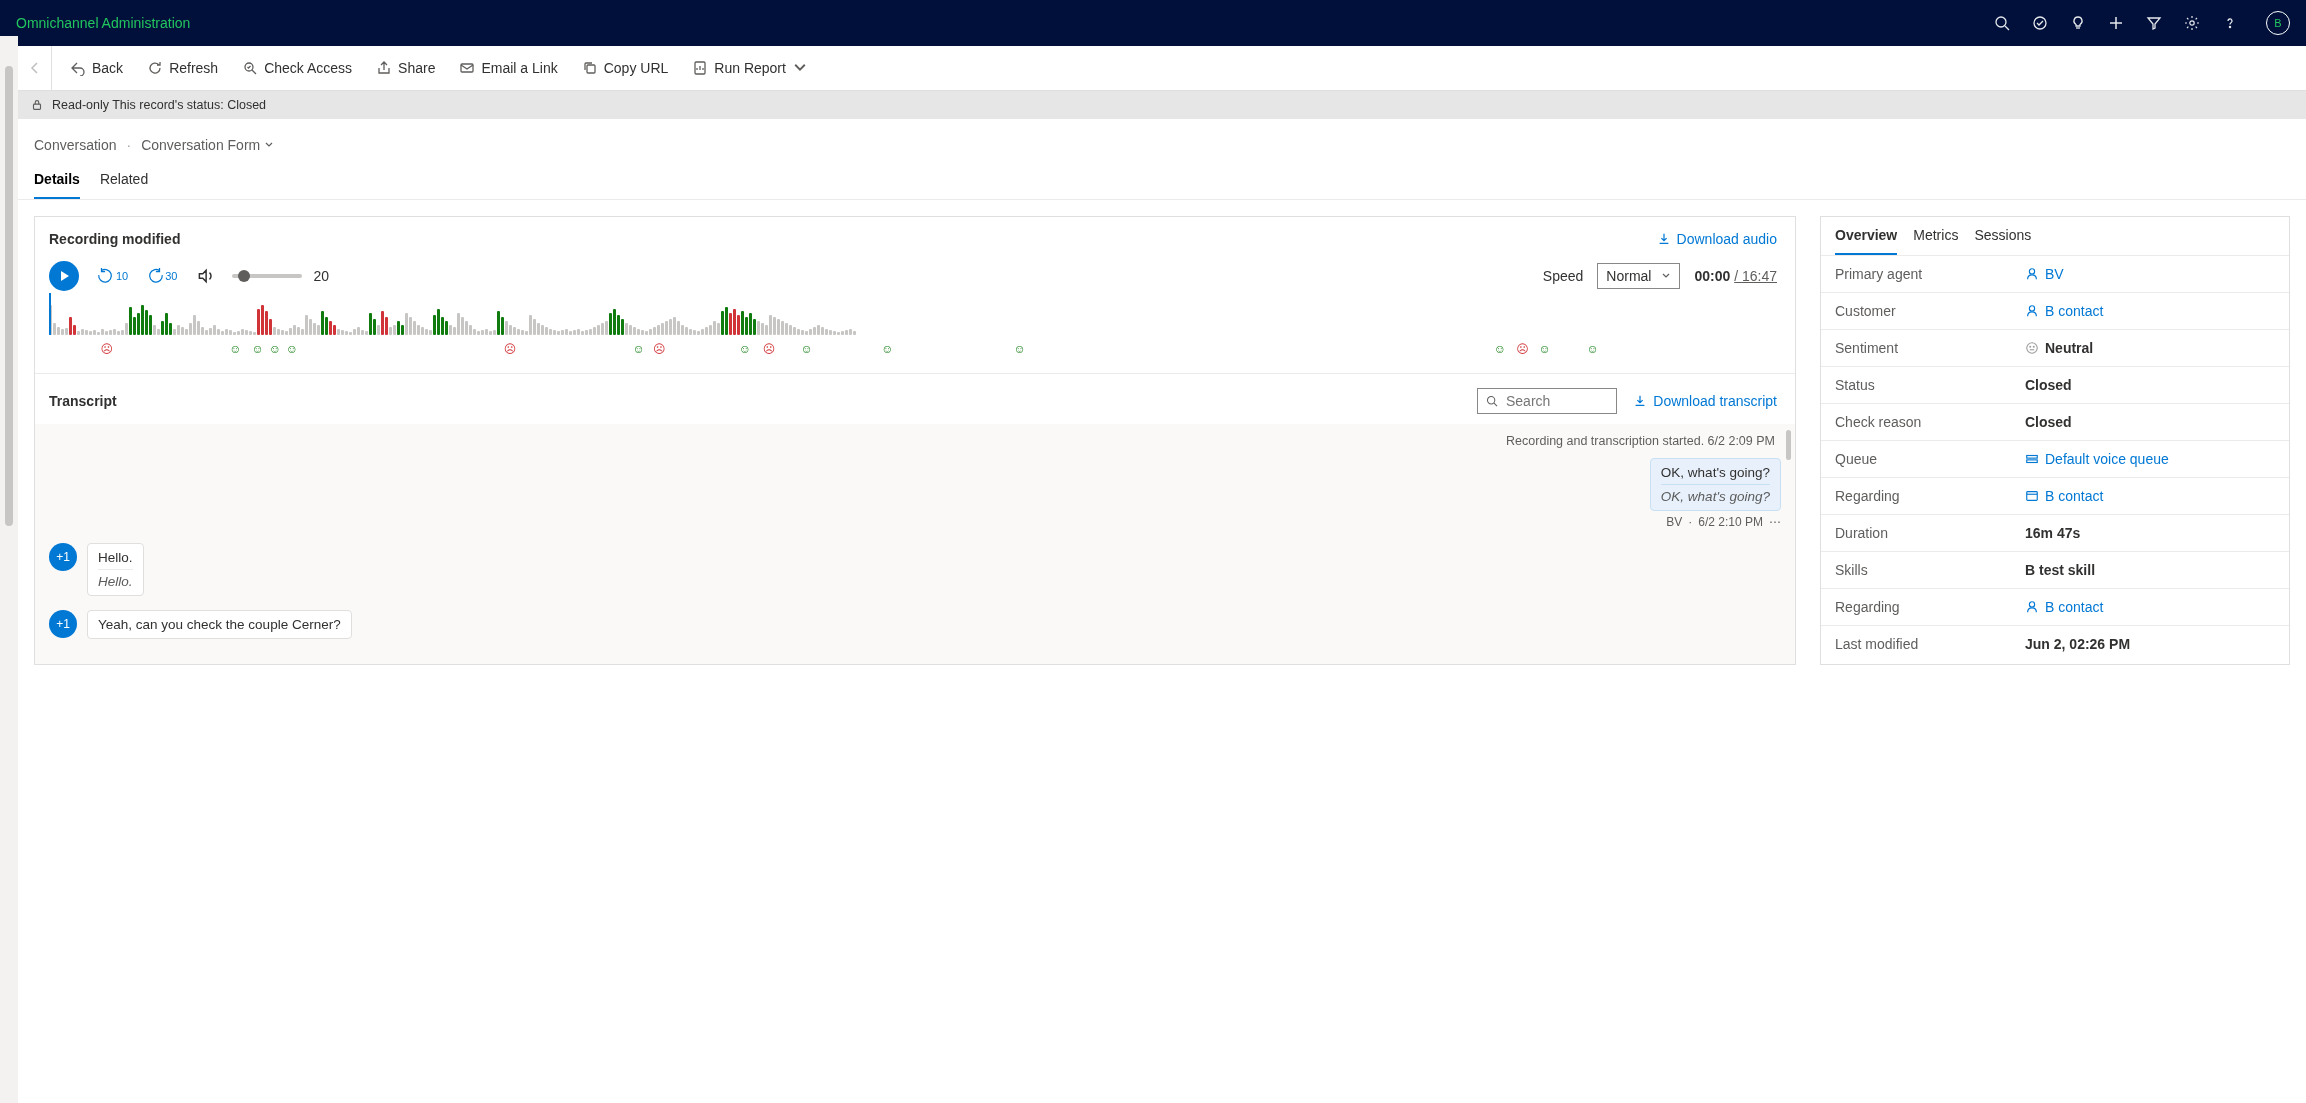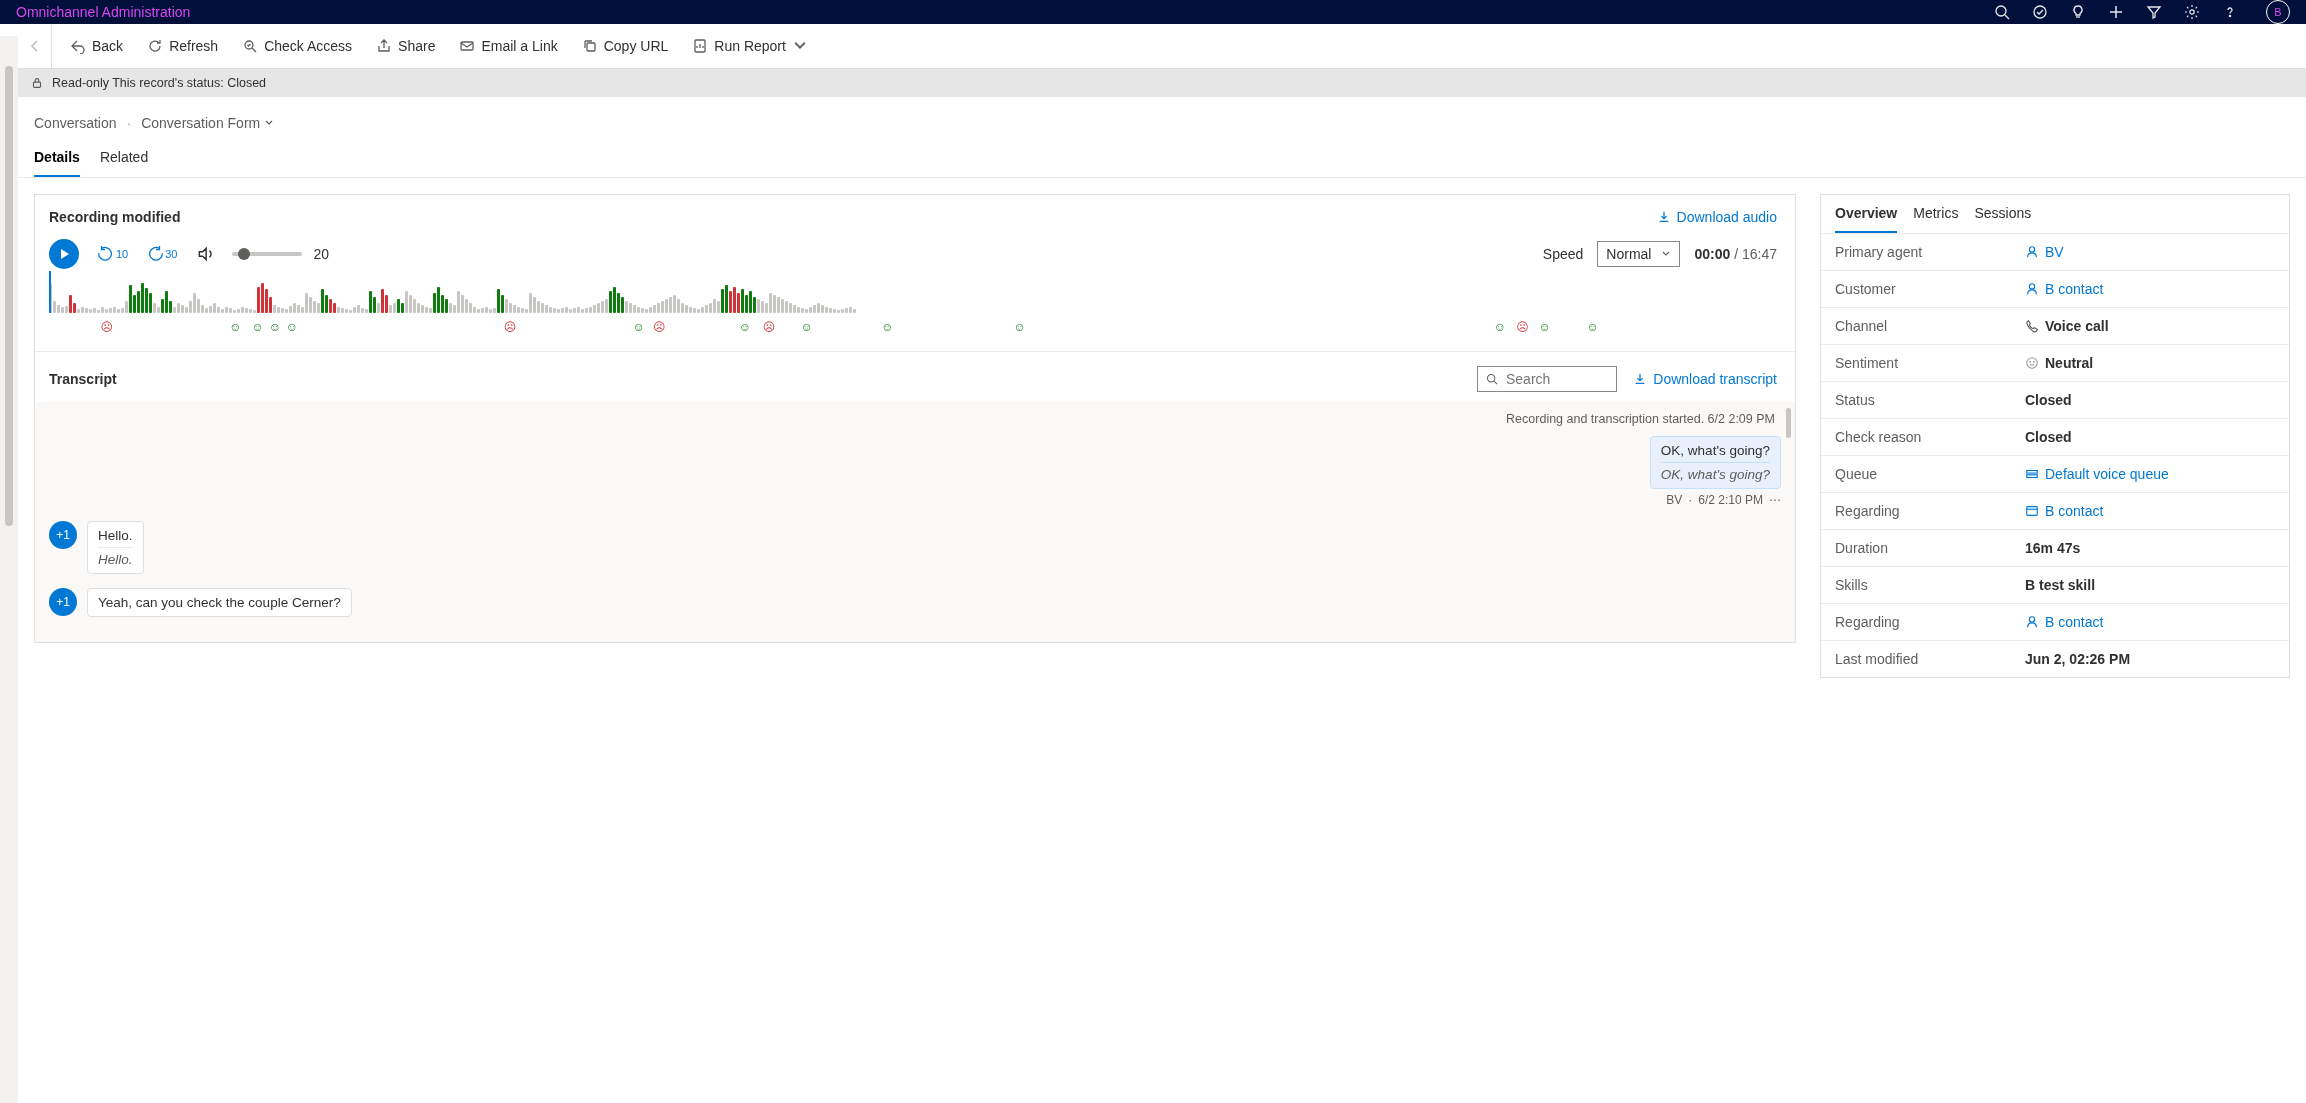--- a/index.html
+++ b/index.html
@@ -1,19 +1,19 @@
 <!DOCTYPE html>
 <html><head>
 <meta charset="utf-8">
 <style>
   * { box-sizing: border-box; margin: 0; padding: 0; font-family: "Segoe UI", Arial, sans-serif; }
   body { background: #fff; color: #323130; font-size: 14px; }
 
   
-  .topbar { height: 24px; background: #00103b; color: #d946ef; display: flex; align-items: center; padding: 0 16px; justify-content: space-between; }
+  .topbar { height: 46px; background: #00103b; color: #22c55e; display: flex; align-items: center; padding: 0 16px; justify-content: space-between; }
   .topbar-title { font-size: 14px; }
   .topbar-icons { display: flex; gap: 22px; align-items: center; }
   .topbar-icons .ticon { width:16px; height:16px; cursor:pointer; opacity:0.9; }
   .avatar-circ { width:24px; height:24px; border:1px solid #fff; border-radius:50%; display:flex; align-items:center; justify-content:center; font-size:11px; margin-left:6px; overflow:hidden;}
 
   
   .content-wrap { padding-left: 18px; background:#fff; }
   .cmdbar-wrap { display:flex; align-items:center; border-bottom:1px solid #e1dfdd; }
   .backarrow { width:34px; height:44px; display:flex; align-items:center; justify-content:center; color:#bfbfbf; border-right:1px solid #e1dfdd; }
   .cmdbar { display:flex; align-items:center; height:44px; gap: 4px; padding: 0 8px; }
@@ -55,21 +55,21 @@
   .playbtn { width:30px; height:30px; border-radius:50%; background:#0078d4; display:flex; align-items:center; justify-content:center; cursor:pointer;}
   .playbtn svg{width:12px;height:12px;}
   .iconbtn { color:#0078d4; cursor:pointer; display:flex; align-items:center; font-size:11px; gap:1px;}
   .iconbtn svg{width:18px;height:18px;}
   .slider { width:70px; height:4px; background:#c8c6c4; position:relative; border-radius:2px;}
   .slider .knob { position:absolute; top:-4px; left:6px; width:12px; height:12px; background:#605e5c; border-radius:50%;}
   .speedlbl{font-size:14px;}
   .speedsel{ border:1px solid #8a8886; padding:4px 8px; font-size:14px; display:flex; align-items:center; gap:10px; min-width:72px; justify-content:space-between; cursor:pointer;}
   .time-disp{ font-size:14px;}
   .time-disp .elapsed{font-weight:600;}
-  .time-disp .total{color:#605e5c;}
+  .time-disp .total{color:#605e5c;text-decoration:underline;}
 
   
   .wave-wrap { padding: 0 18px 14px 14px; position:relative;}
   .wave { display:flex; align-items:flex-end; height:40px; gap:1px; position:relative; }
   .wave .bar { width:3px; border-radius:1px; }
   .wave .marker { position:absolute; left:0; top:-2px; bottom:0; width:2px; background:#0078d4;}
   .senti-row { display:flex; align-items:center; height:20px; margin-top:4px; position:relative;}
   .senti-row .face { position:absolute; font-size:12px; }
   .face.pos { color:#107c10; }
   .face.neg { color:#d13438; }
@@ -600,29 +600,20 @@
       <div class="rp-label">Customer</div>
       <div class="rp-value link">
         <svg viewBox="0 0 16 16" fill="none" stroke="#0078d4" stroke-width="1.3">
               <circle cx="8" cy="5" r="3"></circle>
               <path d="M3 14c0-3 2-5 5-5s5 2 5 5"></path>
             </svg>
         <span>B contact</span>
       </div>
     </div>
     <div class="rp-row">
-      <div class="rp-label">Channel</div>
-      <div class="rp-value">
-        <svg viewBox="0 0 16 16" fill="none" stroke="#605e5c" stroke-width="1.3">
-              <path d="M4 2l2 3-1 2a10 10 0 0 0 4 4l2-1 3 2-1 2c-1 1-3 1-5-1-3-2-5-5-6-8 0-1 0-2 2-3z"></path>
-            </svg>
-        <span class="plain">Voice call</span>
-      </div>
-    </div>
-    <div class="rp-row">
       <div class="rp-label">Sentiment</div>
       <div class="rp-value">
         <svg viewBox="0 0 16 16" fill="none" stroke="#a19f9d" stroke-width="1.3">
               <circle cx="8" cy="8" r="6"></circle>
               <circle cx="6" cy="6.5" r="0.5" fill="#a19f9d"></circle>
               <circle cx="10" cy="6.5" r="0.5" fill="#a19f9d"></circle>
               <line x1="5.5" y1="10" x2="10.5" y2="10"></line>
             </svg>
         <span class="plain">Neutral</span>
       </div>

